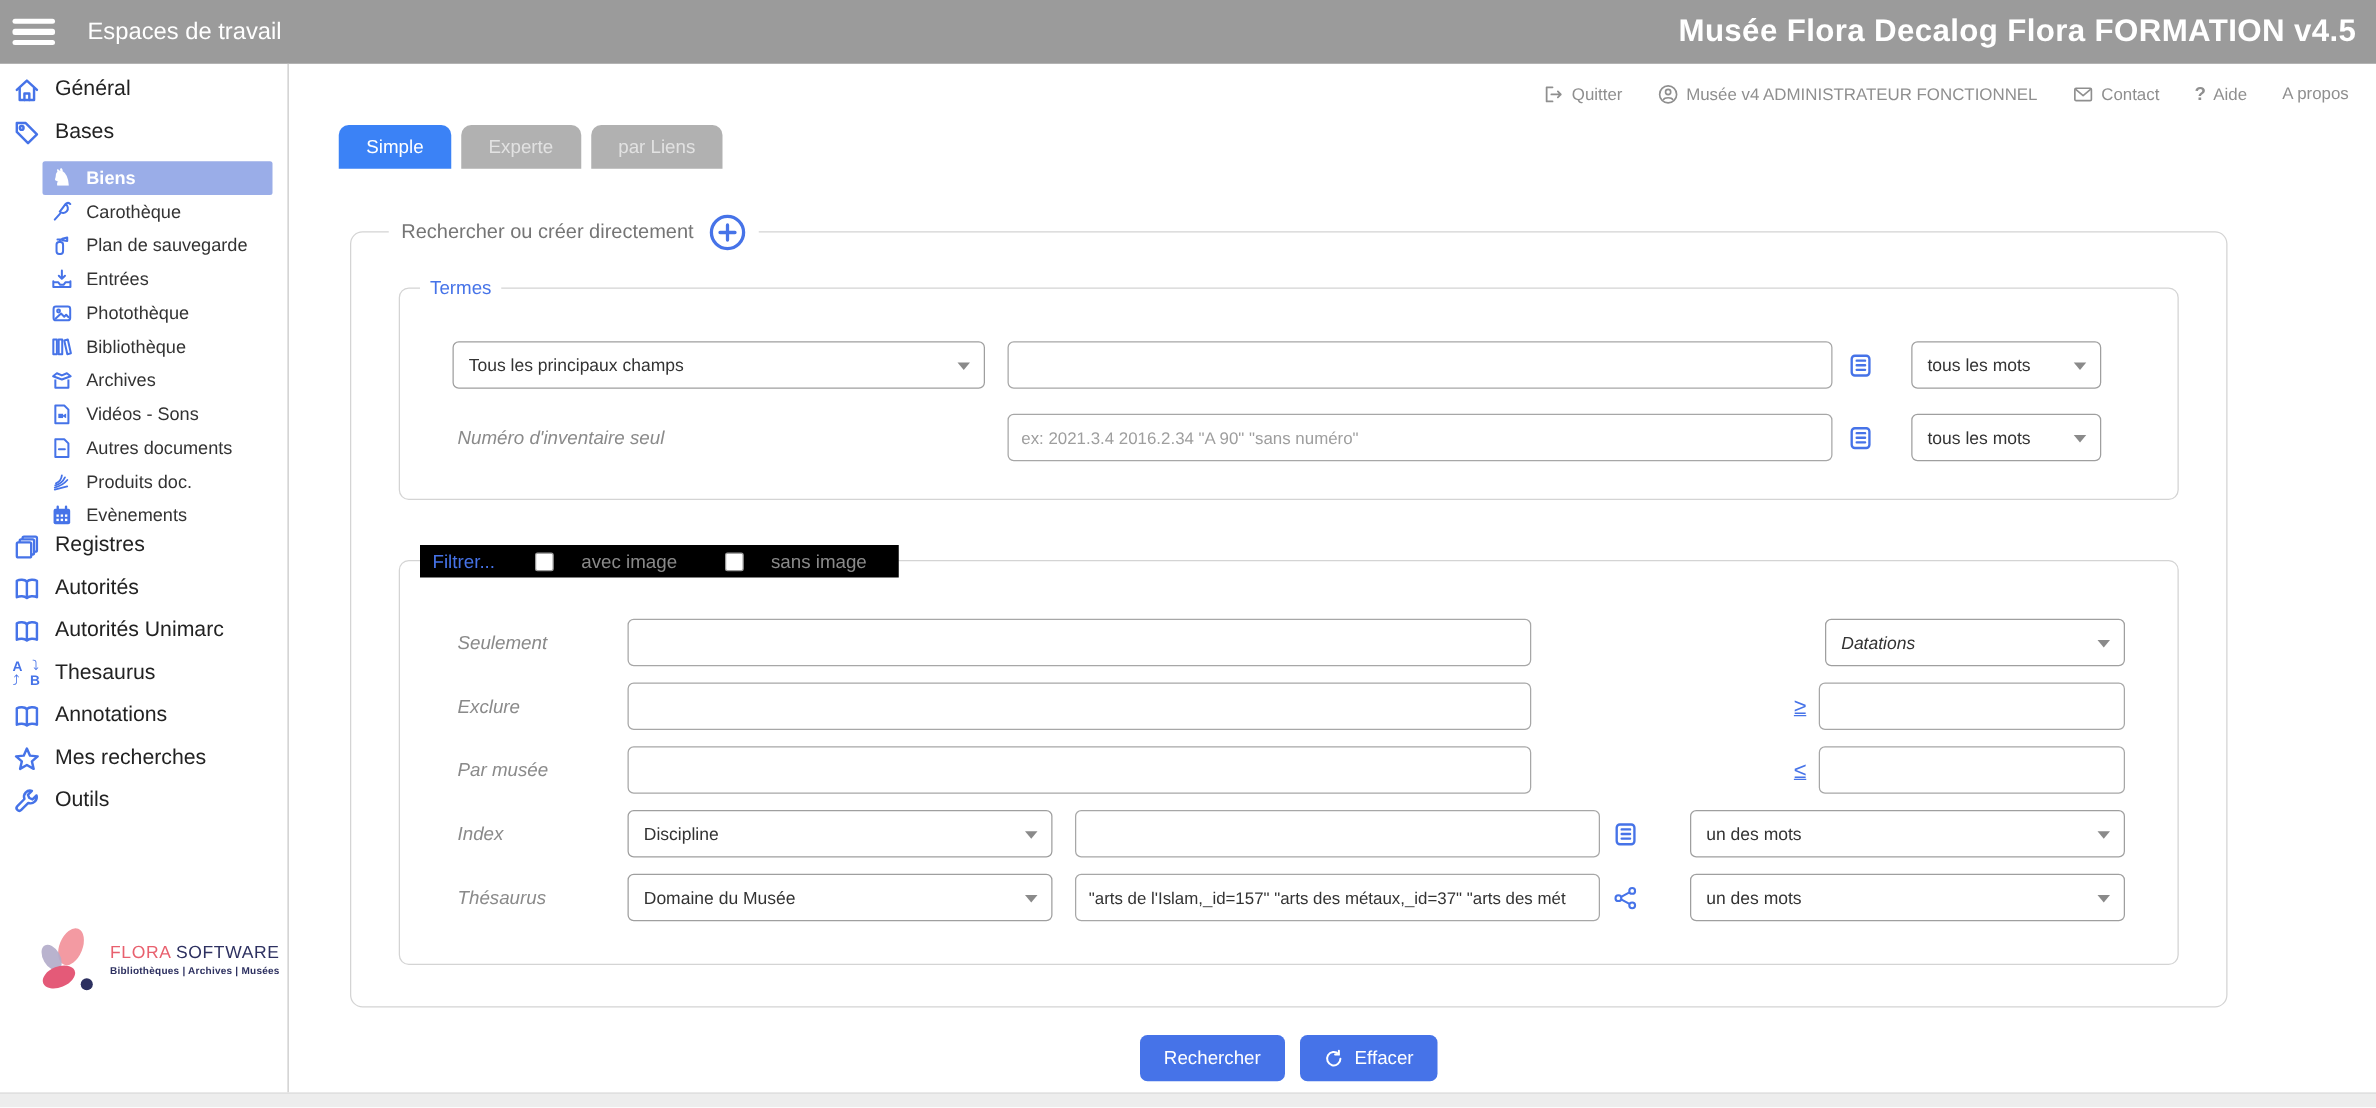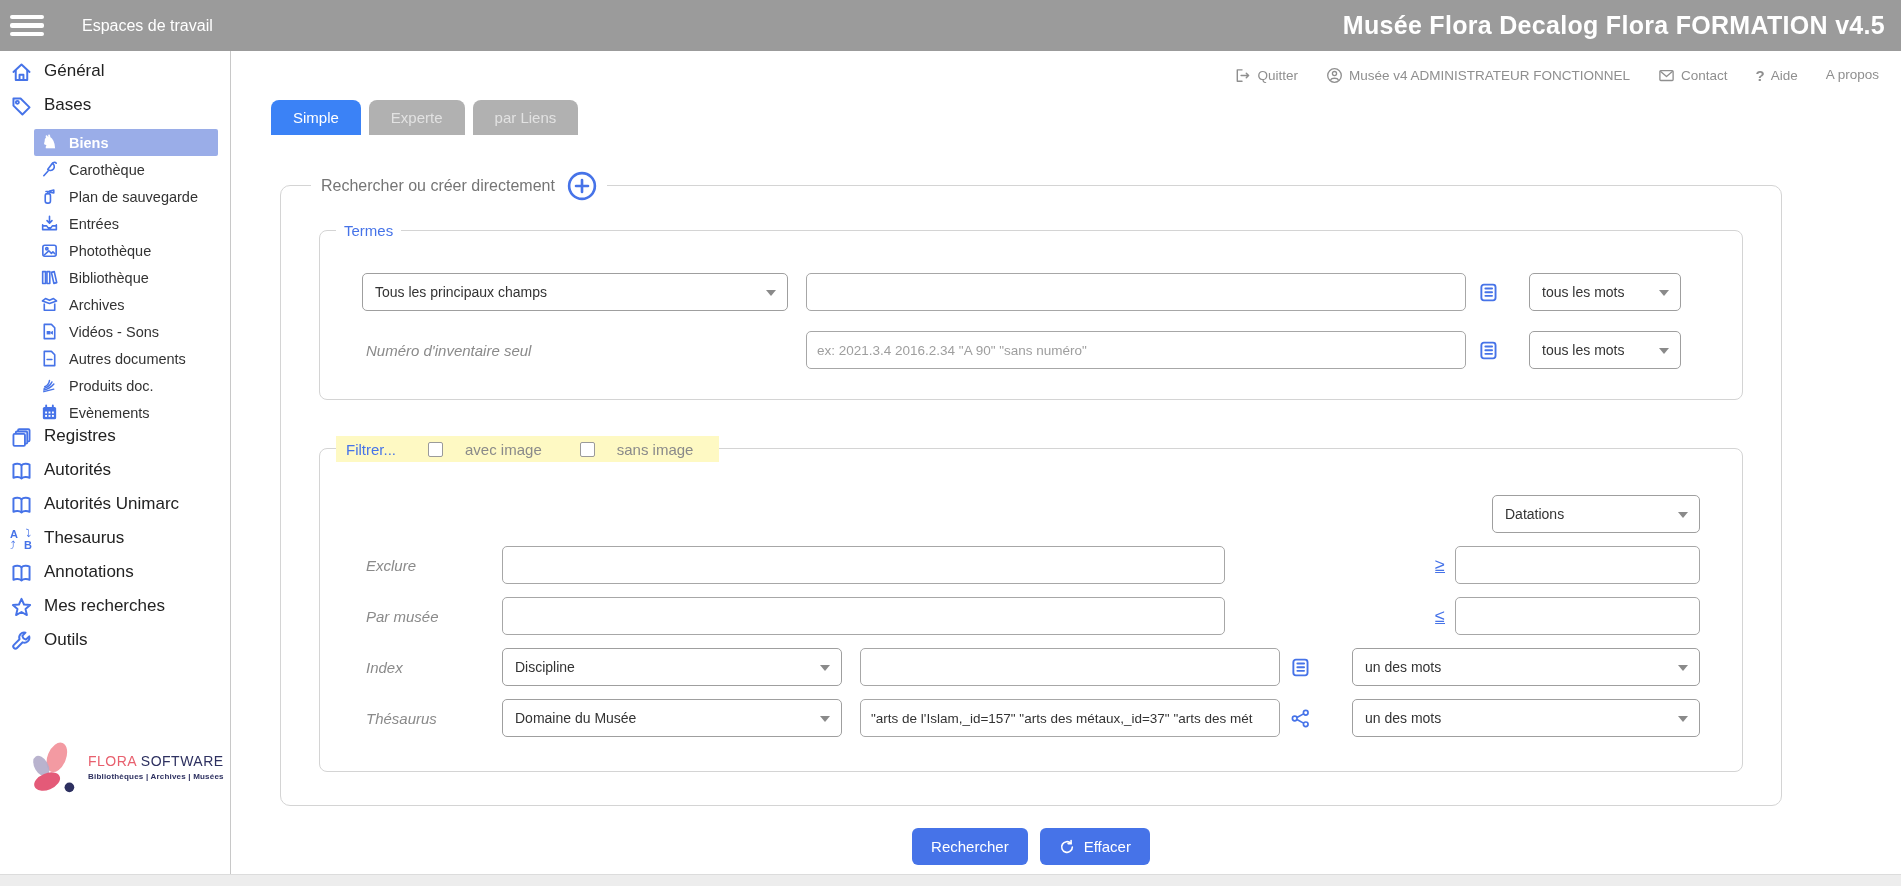--- a/index.html
+++ b/index.html
@@ -4,21 +4,21 @@
 <style>
   * { box-sizing: border-box; margin: 0; padding: 0; }
   html,body { width:1901px; height:886px; overflow:hidden; background:#fff;
     font-family:"Liberation Sans", sans-serif; }
   .app { position:relative; width:1901px; height:886px; background:#fff; }
 
   
   .topbar { height:51px; background:#9b9b9b; display:flex; align-items:center; padding:0 16px 0 10px; }
   .hamburger { width:36px; display:flex; flex-direction:column; gap:4px; cursor:pointer; }
   .hamburger span { display:block; width:34px; height:4.5px; background:#fff; border-radius:2px; }
-  .workspace { color:#fff; font-size:16px; margin-left:36px;text-align:right; }
+  .workspace { color:#fff; font-size:19px; margin-left:24px;text-align:right; }
   .apptitle { margin-left:auto; color:#fff; font-size:25px; font-weight:bold; letter-spacing:.3px; }
 
   
   .body { display:flex; height:823px; }
   .sidebar { width:231px; flex:none; border-right:1px solid #c8c8c8; padding:10px 0 0 8px; }
   .main { flex:1; position:relative; }
 
   
   .snav-item { display:flex; align-items:flex-start; gap:11px; height:34px; font-size:17px; color:#222; padding-left:2px; cursor:pointer; }
   .icon-top { width:23px; height:23px; color:#4673e8; flex:none; }
@@ -52,21 +52,21 @@
 
   
   .outerbox { position:relative; margin:50px 0 0 49px; width:1502px; border:1px solid #d4d4d4; border-radius:10px; padding:0 0 33px 0; }
   .outerlegend { position:absolute; top:-16px; left:30px; height:32px; background:#fff; padding:0 10px; display:flex; align-items:center; gap:12px; font-size:16px; color:#757575; }
   .plus-icon { width:30px; height:30px; color:#4673e8; cursor:pointer; }
 
   .box { position:relative; border:1px solid #d4d4d4; border-radius:8px; }
   .box.termes { margin:44px 38px 0 38px; padding:42px 42px 30px 42px; }
   .box.filtrer { margin:48px 38px 0 38px; padding:46px 42px 34px 42px; }
   .legend { position:absolute; top:-11px; left:16px; height:22px; line-height:22px; background:#fff; padding:0 8px; font-size:15px; color:#4673e8; }
-  .legend-row { position:absolute; top:-13px; left:16px; height:26px; background:#fef9c3; padding:0 10px; display:flex; align-items:center; gap:22px; }
+  .legend-row { position:absolute; top:-13px; left:16px; height:26px; background:#000000; padding:0 10px; display:flex; align-items:center; gap:22px; }
   .legend-row .ltitle { font-size:15px; color:#4673e8; margin-right:10px; }
   .cb { width:15px; height:15px; border:1.5px solid #9a9a9a; border-radius:2px; background:#fff; cursor:pointer; flex:none; }
   .cb-label { font-size:15px; color:#8a8a8a; margin-right:16px; }
 
   
   input.fld { height:38px; border:1px solid #a7a7a7; border-radius:5px; padding:0 10px; font-size:13.5px; color:#333; outline:none; font-family:inherit; background:#fff; }
   input.fld::placeholder { color:#9e9e9e; }
   .sel { position:relative; height:38px; border:1px solid #9f9f9f; border-radius:5px; background:#fff; display:flex; align-items:center; padding:0 30px 0 12px; font-size:14px; color:#333; cursor:pointer; }
   .sel .caret { position:absolute; right:11px; top:16px; width:0; height:0; border-left:5px solid transparent; border-right:5px solid transparent; border-top:6px solid #8a8a8a; }
   .fld-icon { width:21px; height:21px; color:#4673e8; cursor:pointer; flex:none; }
@@ -83,21 +83,21 @@
   .frow { display:flex; align-items:center; margin-bottom:13px; }
   .frow:last-child { margin-bottom:0; }
   .fl { display:flex; align-items:center; flex:1; }
   .flabel { width:140px; flex:none; padding-left:4px; }
   .fin { width:723px; }
   .isel { width:340px; flex:none; }
   .fin2 { width:420px; margin-left:18px; }
   .fl .fld-icon { margin-left:10px; }
   .fr { width:348px; margin-left:auto; display:flex; align-items:center; }
   .fr.end { justify-content:flex-end; }
-  .datations { width:208px; flex:none; }
+  .datations { width:240px; flex:none;font-style:italic; }
   .cmp-sym { color:#4673e8; font-size:18px; text-decoration:underline; margin-right:10px; cursor:pointer; }
   .cmpin { width:245px; }
   .wordsel { width:100%;text-align:right; }
 
   
   .actions { margin:22px 0 0 49px; width:1502px; display:flex; justify-content:center; gap:12px; }
   .btn { background:#4673e8; color:#fff; border:none; border-radius:6px; height:37px; padding:0 19px; font-size:15px; display:inline-flex; align-items:center; gap:9px; cursor:pointer; font-family:inherit; }
   .btn svg { width:16px; height:16px; }
 
   .bottomstrip { position:absolute; left:0; bottom:0; width:100%; height:12px; background:#ededed; border-top:1px solid #dcdcdc; }
@@ -376,20 +376,24 @@
         <div class="box filtrer">
           <div class="legend-row">
             <span class="ltitle">Filtrer...</span>
             <span class="cb"></span>
             <span class="cb-label">avec image</span>
             <span class="cb"></span>
             <span class="cb-label">sans image</span>
           </div>
 
           <div class="frow">
+            <div class="fl">
+              <span class="flabel">Seulement</span>
+              <input class="fld fin" type="text" style="">
+            </div>
             <div class="fr end">
               <div class="sel datations">
                 <span>Datations</span>
                   <span class="caret"></span>
               </div>
             </div>
           </div>
 
           <div class="frow">
             <div class="fl">

